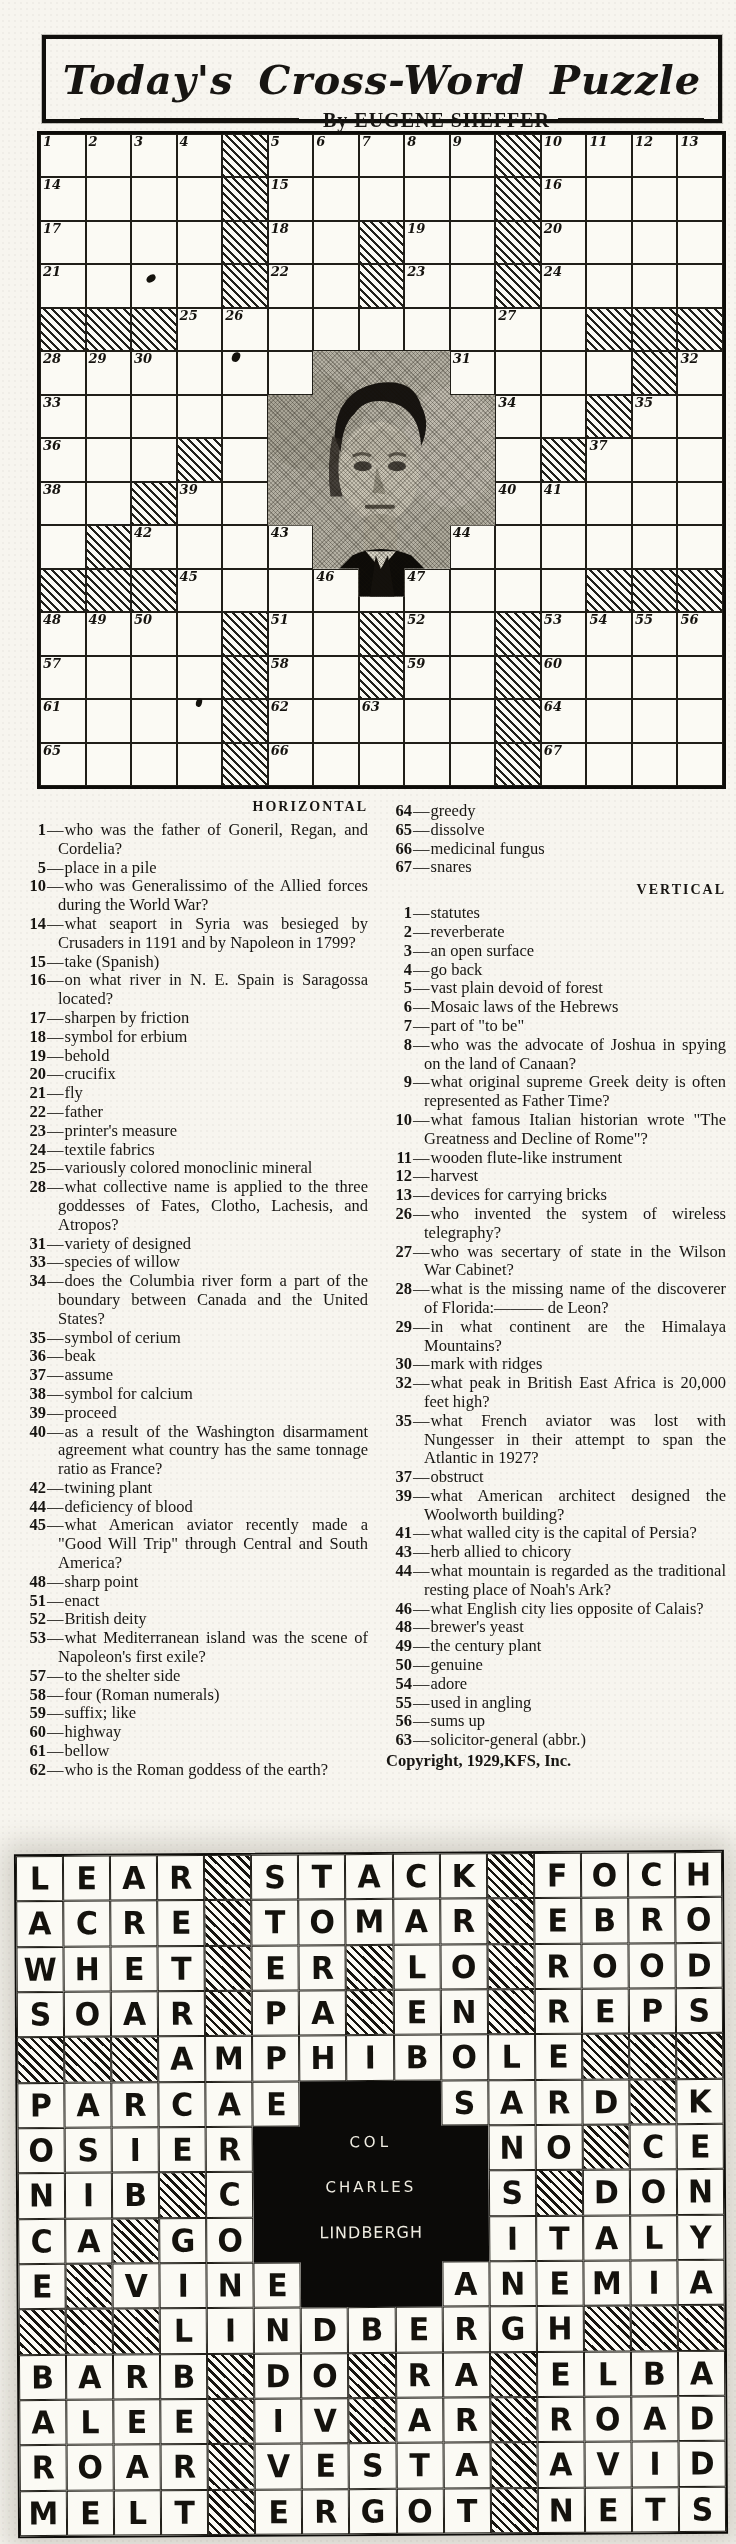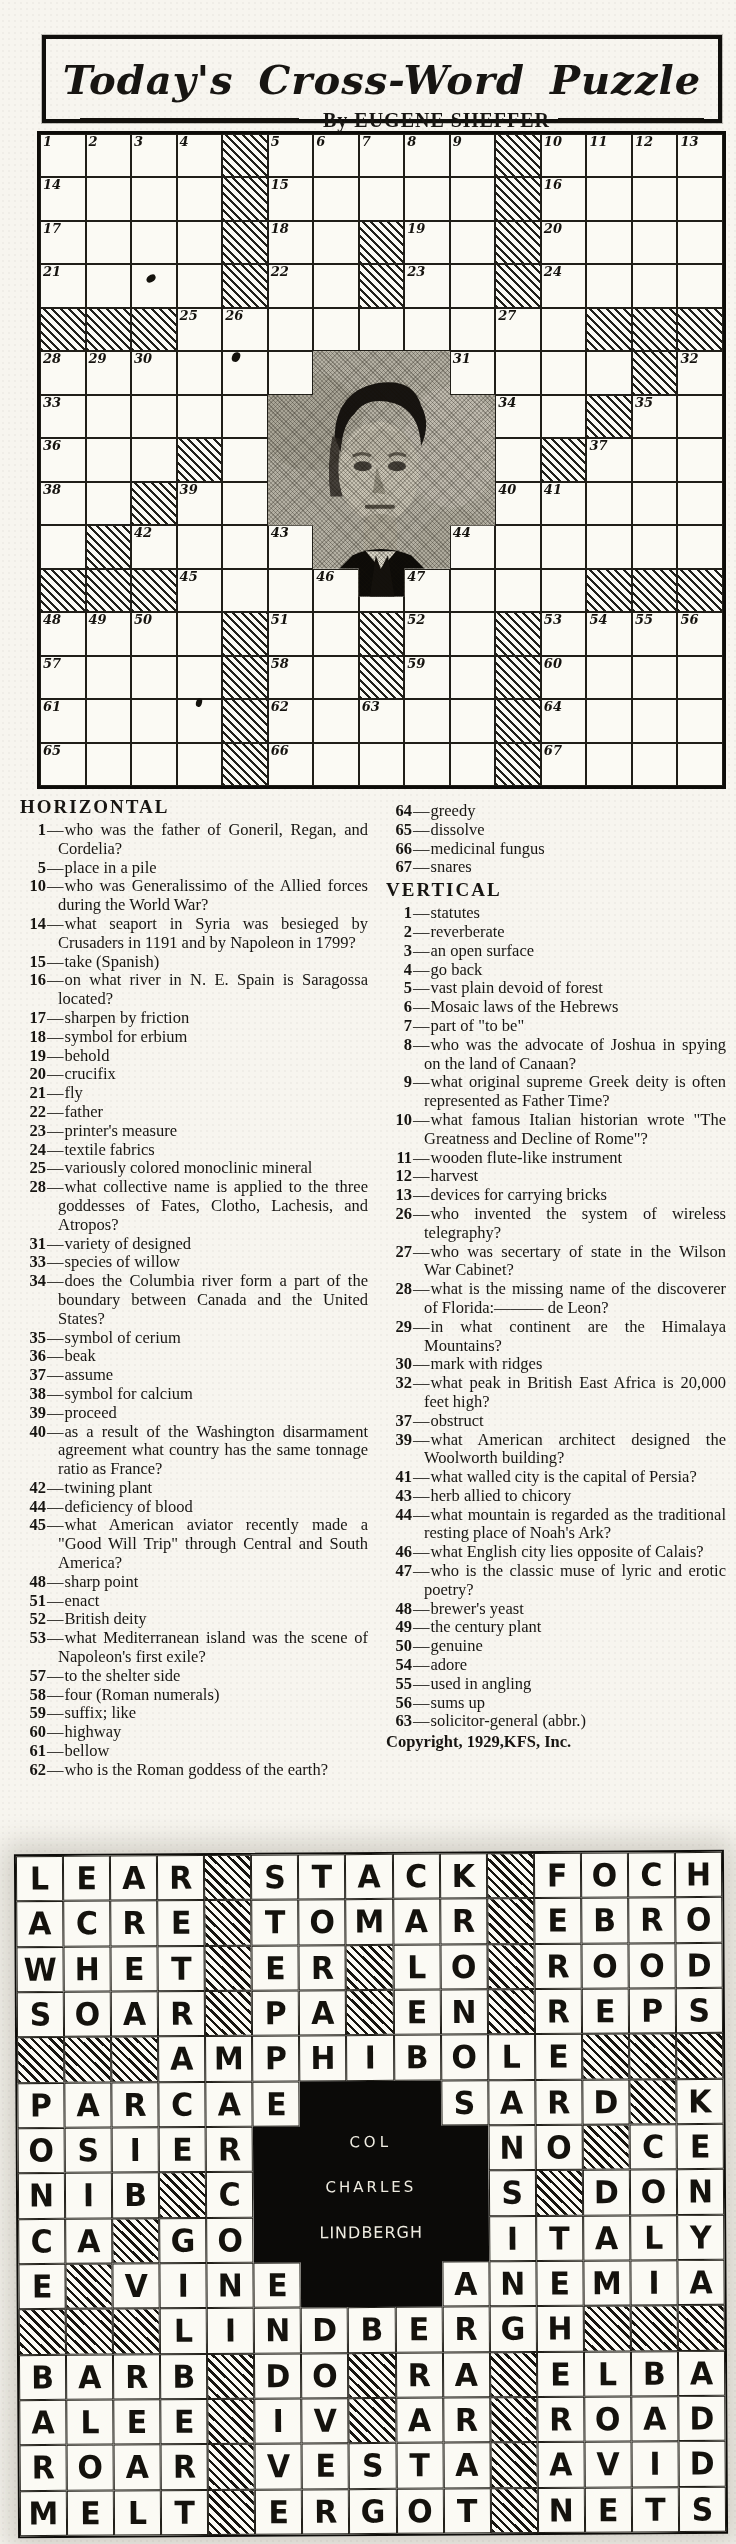--- a/index.html
+++ b/index.html
@@ -51,21 +51,21 @@
         background:#0b0a08;}
   .cap{position:absolute;left:0;width:100%;text-align:center;color:#efece1;
        font-family:"DejaVu Sans",sans-serif;}
   .cap.c1{top:23%;font-size:15px;letter-spacing:4px;}
   .cap.c2{top:43%;font-size:15px;letter-spacing:3px;}
   .cap.c3{top:63%;font-size:16px;letter-spacing:1px;}
   
   .cluecol{position:absolute;top:794px;font-size:16.5px;line-height:18.8px;text-align:justify;}
   #col-left{left:20px;width:348px;}
   #col-right{left:386px;width:340px;margin-top:8px;}
-  .clue-head{font-weight:700;font-size:19px;letter-spacing:2px;text-align:left;
+  .clue-head{font-weight:700;font-size:14px;letter-spacing:2px;text-align:right;
         line-height:24px;margin:1px 0 2px 0;font-family:Liberation Serif, serif;}
   .clue{padding-left:38px;text-indent:-38px;}
   .clue .cn{display:inline-block;width:26px;text-align:right;text-indent:0;font-weight:700;}
   .clue .dash{padding:0 1px;}
   .copyright{font-weight:700;margin-top:2px;padding-left:0;}
   
   .smudge{position:absolute;background:#14120d;border-radius:60% 40% 55% 45%;z-index:4;}
 </style>
 </head>
 <body>
@@ -535,27 +535,27 @@
         <div class="clue"><span class="cn">10</span><span class="dash">—</span><span class="ct">what famous Italian historian wrote "The Greatness and Decline of Rome"?</span></div>
         <div class="clue"><span class="cn">11</span><span class="dash">—</span><span class="ct">wooden flute-like instrument</span></div>
         <div class="clue"><span class="cn">12</span><span class="dash">—</span><span class="ct">harvest</span></div>
         <div class="clue"><span class="cn">13</span><span class="dash">—</span><span class="ct">devices for carrying bricks</span></div>
         <div class="clue"><span class="cn">26</span><span class="dash">—</span><span class="ct">who invented the system of wireless telegraphy?</span></div>
         <div class="clue"><span class="cn">27</span><span class="dash">—</span><span class="ct">who was secertary of state in the Wilson War Cabinet?</span></div>
         <div class="clue"><span class="cn">28</span><span class="dash">—</span><span class="ct">what is the missing name of the discoverer of Florida:——— de Leon?</span></div>
         <div class="clue"><span class="cn">29</span><span class="dash">—</span><span class="ct">in what continent are the Himalaya Mountains?</span></div>
         <div class="clue"><span class="cn">30</span><span class="dash">—</span><span class="ct">mark with ridges</span></div>
         <div class="clue"><span class="cn">32</span><span class="dash">—</span><span class="ct">what peak in British East Africa is 20,000 feet high?</span></div>
+        <div class="clue"><span class="cn">35</span><span class="dash">—</span><span class="ct">what French aviator was lost with Nungesser in their attempt to span the Atlantic in 1927?</span></div>
         <div class="clue"><span class="cn">37</span><span class="dash">—</span><span class="ct">obstruct</span></div>
         <div class="clue"><span class="cn">39</span><span class="dash">—</span><span class="ct">what American architect designed the Woolworth building?</span></div>
         <div class="clue"><span class="cn">41</span><span class="dash">—</span><span class="ct">what walled city is the capital of Persia?</span></div>
         <div class="clue"><span class="cn">43</span><span class="dash">—</span><span class="ct">herb allied to chicory</span></div>
         <div class="clue"><span class="cn">44</span><span class="dash">—</span><span class="ct">what mountain is regarded as the traditional resting place of Noah's Ark?</span></div>
         <div class="clue"><span class="cn">46</span><span class="dash">—</span><span class="ct">what English city lies opposite of Calais?</span></div>
-        <div class="clue"><span class="cn">47</span><span class="dash">—</span><span class="ct">who is the classic muse of lyric and erotic poetry?</span></div>
         <div class="clue"><span class="cn">48</span><span class="dash">—</span><span class="ct">brewer's yeast</span></div>
         <div class="clue"><span class="cn">49</span><span class="dash">—</span><span class="ct">the century plant</span></div>
         <div class="clue"><span class="cn">50</span><span class="dash">—</span><span class="ct">genuine</span></div>
         <div class="clue"><span class="cn">54</span><span class="dash">—</span><span class="ct">adore</span></div>
         <div class="clue"><span class="cn">55</span><span class="dash">—</span><span class="ct">used in angling</span></div>
         <div class="clue"><span class="cn">56</span><span class="dash">—</span><span class="ct">sums up</span></div>
         <div class="clue"><span class="cn">63</span><span class="dash">—</span><span class="ct">solicitor-general (abbr.)</span></div>
       </div>
     <div class="copyright">Copyright, 1929,KFS, Inc.</div>
   </div>

